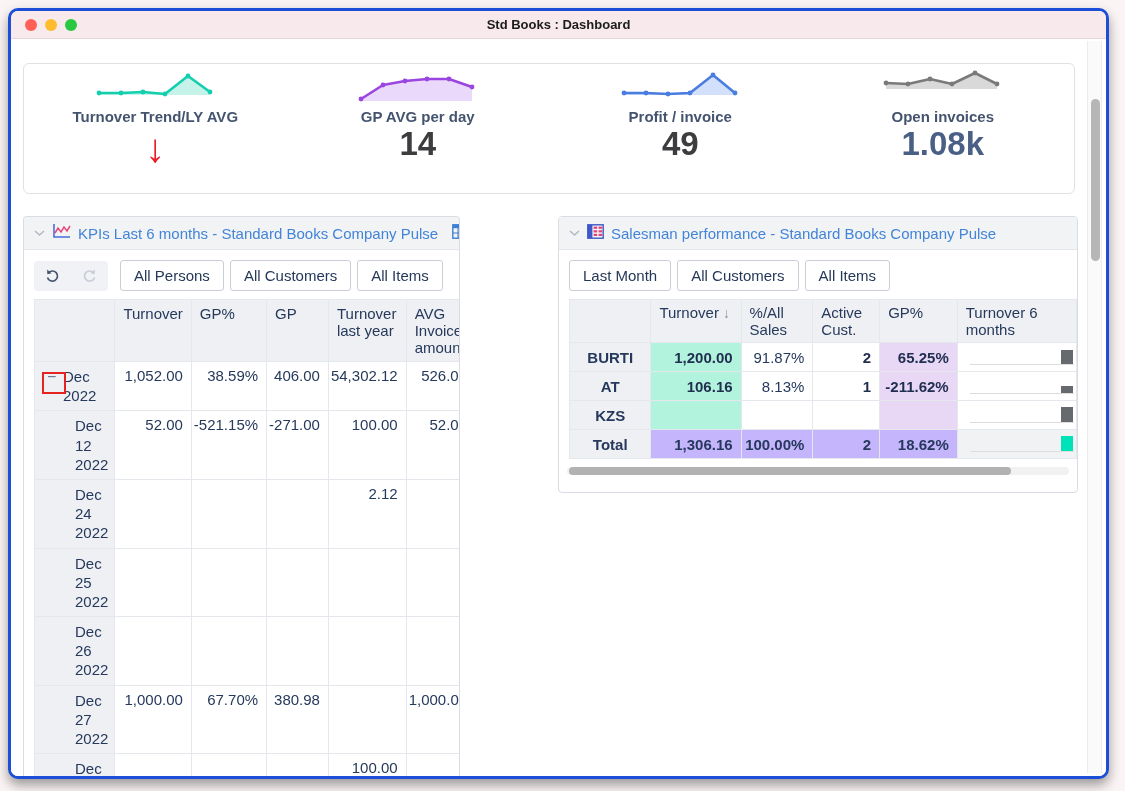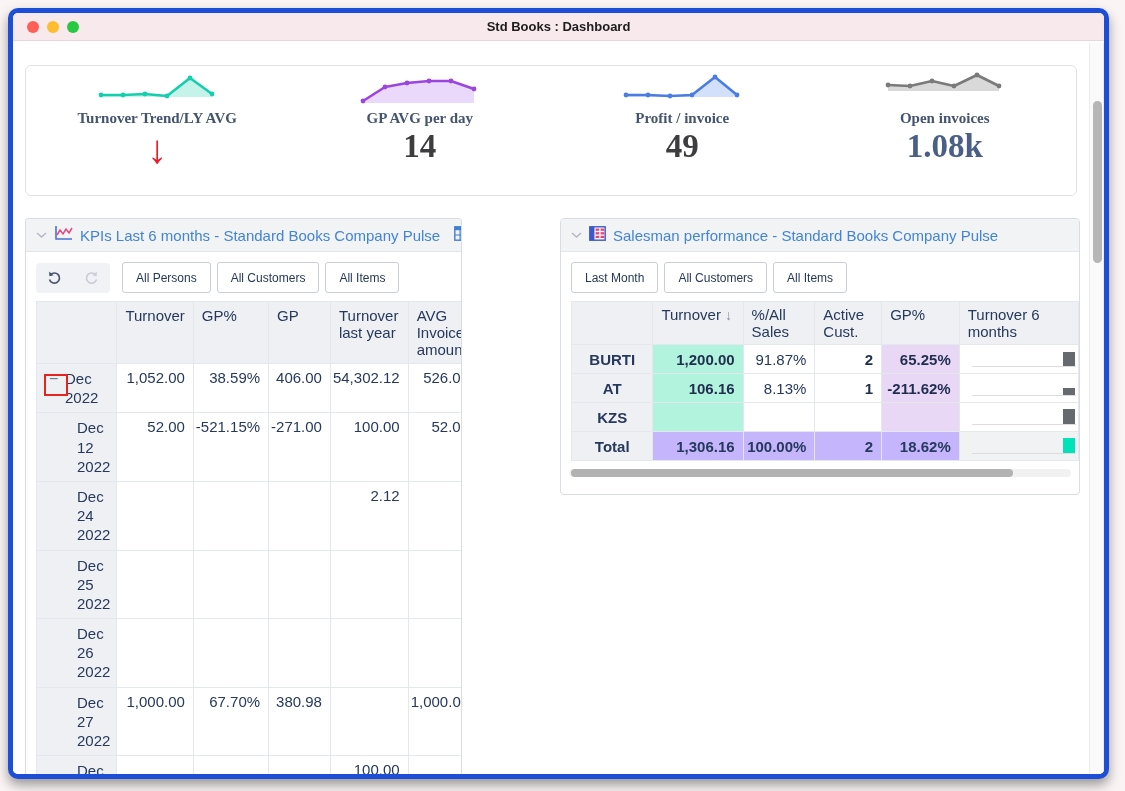--- a/index.html
+++ b/index.html
@@ -1,61 +1,61 @@
 <!DOCTYPE html>
 <html><head>
 <meta charset="utf-8">
 <style>
   * { margin:0; padding:0; box-sizing:border-box; }
   html,body { width:1125px; height:791px; }
   body { background:#fbf4f5; font-family:"Liberation Sans", sans-serif; position:relative; overflow:hidden; }
 
   .window { position:absolute; left:8px; top:8px; width:1101px; height:771px;
-    background:#fff; border:5px solid #1d4ed8; border-radius:10px;
+    background:#fff; border:3px solid #1d4ed8; border-radius:10px;
     box-shadow:0 6px 12px rgba(0,0,0,0.38); overflow:hidden; }
 
   .titlebar { position:relative; height:28px; background:#f8e9ed; border-bottom:1px solid #e9d6db;
     display:flex; align-items:center; justify-content:center; }
   .title { font-size:13px; font-weight:bold; color:#1c1c1c; }
   .lights { position:absolute; left:14px; top:8px; display:flex; gap:8px; }
   .light { width:12px; height:12px; border-radius:50%; }
   .light.red { background:#ff5f57; } .light.yellow { background:#febc2e; } .light.green { background:#28c840; }
 
   .content { position:relative; height:742px; background:#fff; }
 
   
   .vscroll { position:absolute; left:1076px; top:2px; width:15px; height:732px;
     background:#fafafa; border-left:1px solid #ececec; border-right:1px solid #ececec; }
   .vthumb { position:absolute; left:3px; top:58px; width:9px; height:162px; background:#b6b6b6; border-radius:5px; }
 
   
   .kpi-card { position:absolute; left:12px; top:24px; width:1052px; height:131px;
     border:1px solid #e1e1e5; border-radius:6px; background:#fff; overflow:hidden;
     display:flex; }
-  .kpi { flex:1; display:flex; flex-direction:column; align-items:center; padding-top:2px;font-family:Liberation Serif, serif; }
+  .kpi { flex:1; display:flex; flex-direction:column; align-items:center; padding-top:2px; }
   .spark { margin-top:-3px; }
   .kpi-label { font-size:15px; font-weight:bold; color:#44546f; margin-top:1px; }
   .kpi-value { font-size:33px; font-weight:bold; color:#3d3d40; margin-top:2px; line-height:1.05; }
   .kpi-value.slate { color:#4a5f86; }
   .kpi-value.arrow { color:#e81e2c; font-size:40px; font-weight:bold; }
 
   
   .panel { position:absolute; background:#fff; border:1px solid #d9dde3; border-radius:4px; overflow:hidden; }
   .panel.left  { left:12px; top:177px; width:437px; height:566px; border-bottom:none; border-radius:4px 4px 0 0; }
   .panel.right { left:547px; top:177px; width:520px; height:277px; }
   .panel-header { height:33px; background:#f2f3f5; border-bottom:1px solid #e3e6ea;
     display:flex; align-items:center; padding:0 10px; gap:7px; }
   .panel-title { font-size:15px; color:#4284d8; white-space:nowrap; }
   .chev { color:#b4bac5; display:flex; }
   .spacer { flex:1; }
   .toolbar { display:flex; gap:6px; padding:10px 10px 8px 10px; align-items:center; }
   .undo-group { display:flex; background:#f1f2f5; border-radius:4px; overflow:hidden; margin-right:6px; }
   .ur-btn { width:37px; height:30px; display:flex; align-items:center; justify-content:center; }
   .filter-btn { height:31px; padding:0 13px; background:#fff; border:1px solid #c9ced8; border-radius:3px;
-    font-size:12px; color:#253858; display:flex; align-items:center; font-family:"Liberation Sans",sans-serif; }
+    font-size:15px; color:#253858; display:flex; align-items:center; font-family:"Liberation Sans",sans-serif; }
 
   table { border-collapse:collapse; table-layout:fixed; margin-left:10px; }
   td, th { border:1px solid #e4e7ec; font-size:15px; color:#26395c; vertical-align:top; }
   th { background:#eef0f3; text-align:left; font-weight:normal; padding:5px 8px; }
   td.num { text-align:right; padding:5px 8px 5px 2px; white-space:nowrap; }
 
   
   .ltable th:first-child, .ltable td.rowlabel { background:#eef0f3; }
   .ltable td.rowlabel { padding:5px 6px 5px 40px; line-height:1.28; position:relative; }
   .ltable tr.group td.rowlabel { padding-left:28px; }

